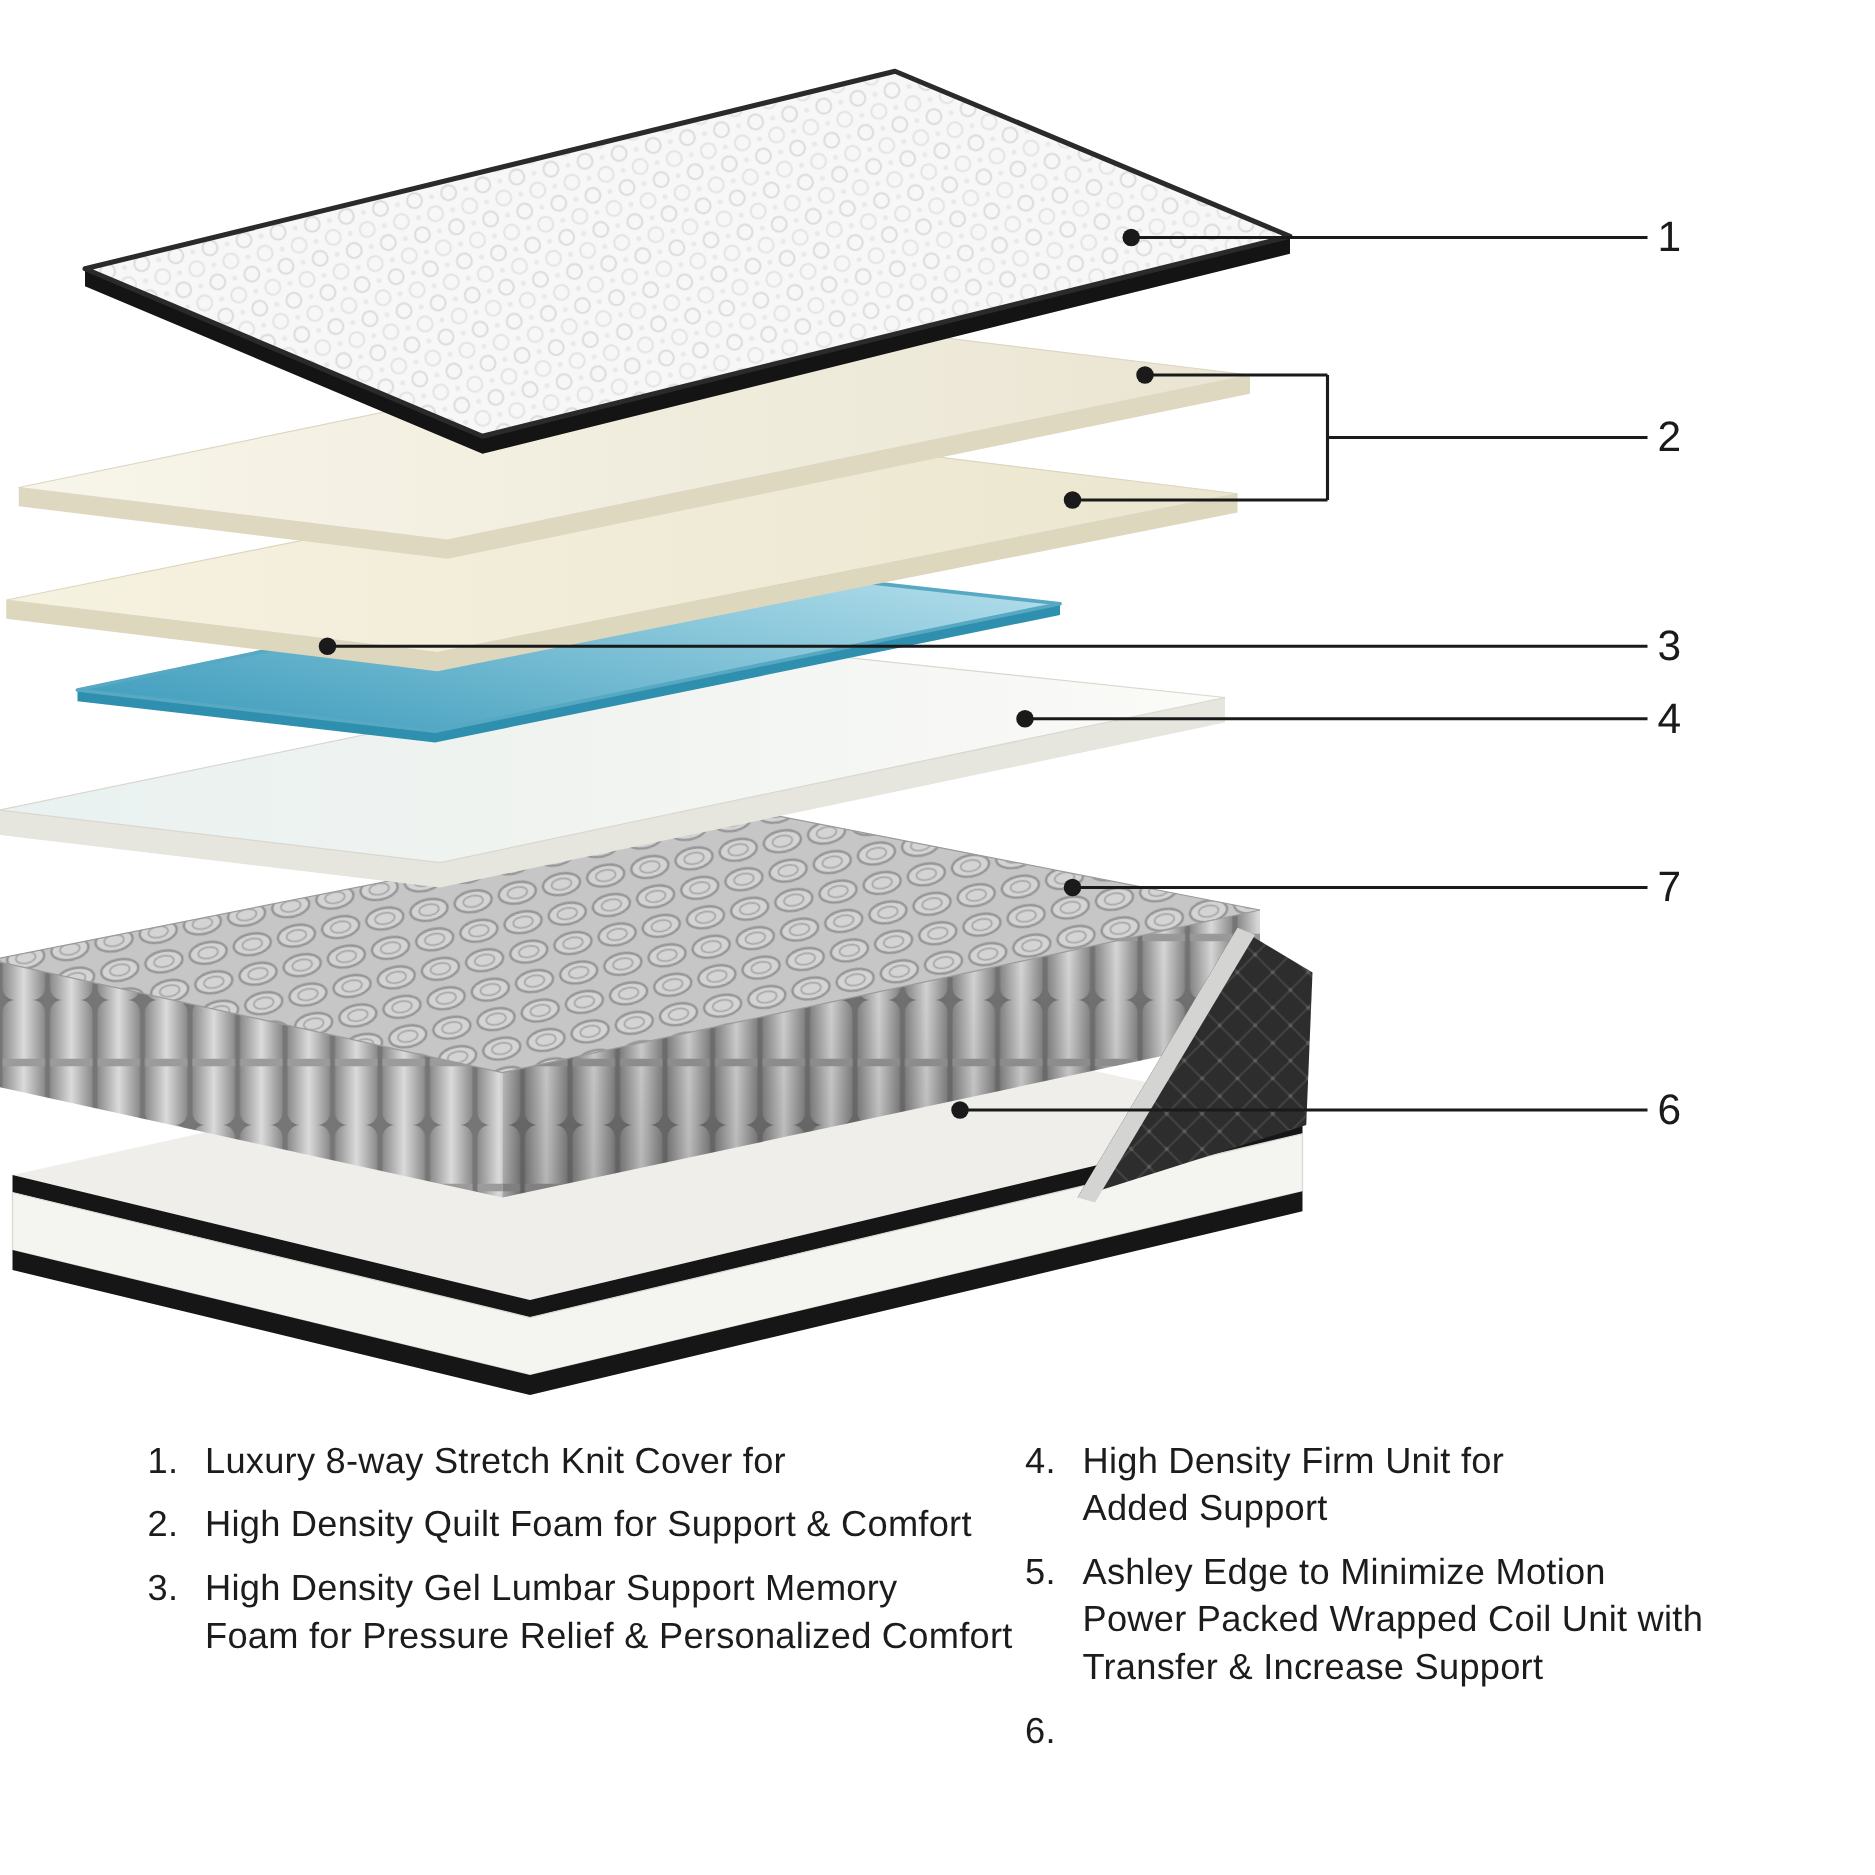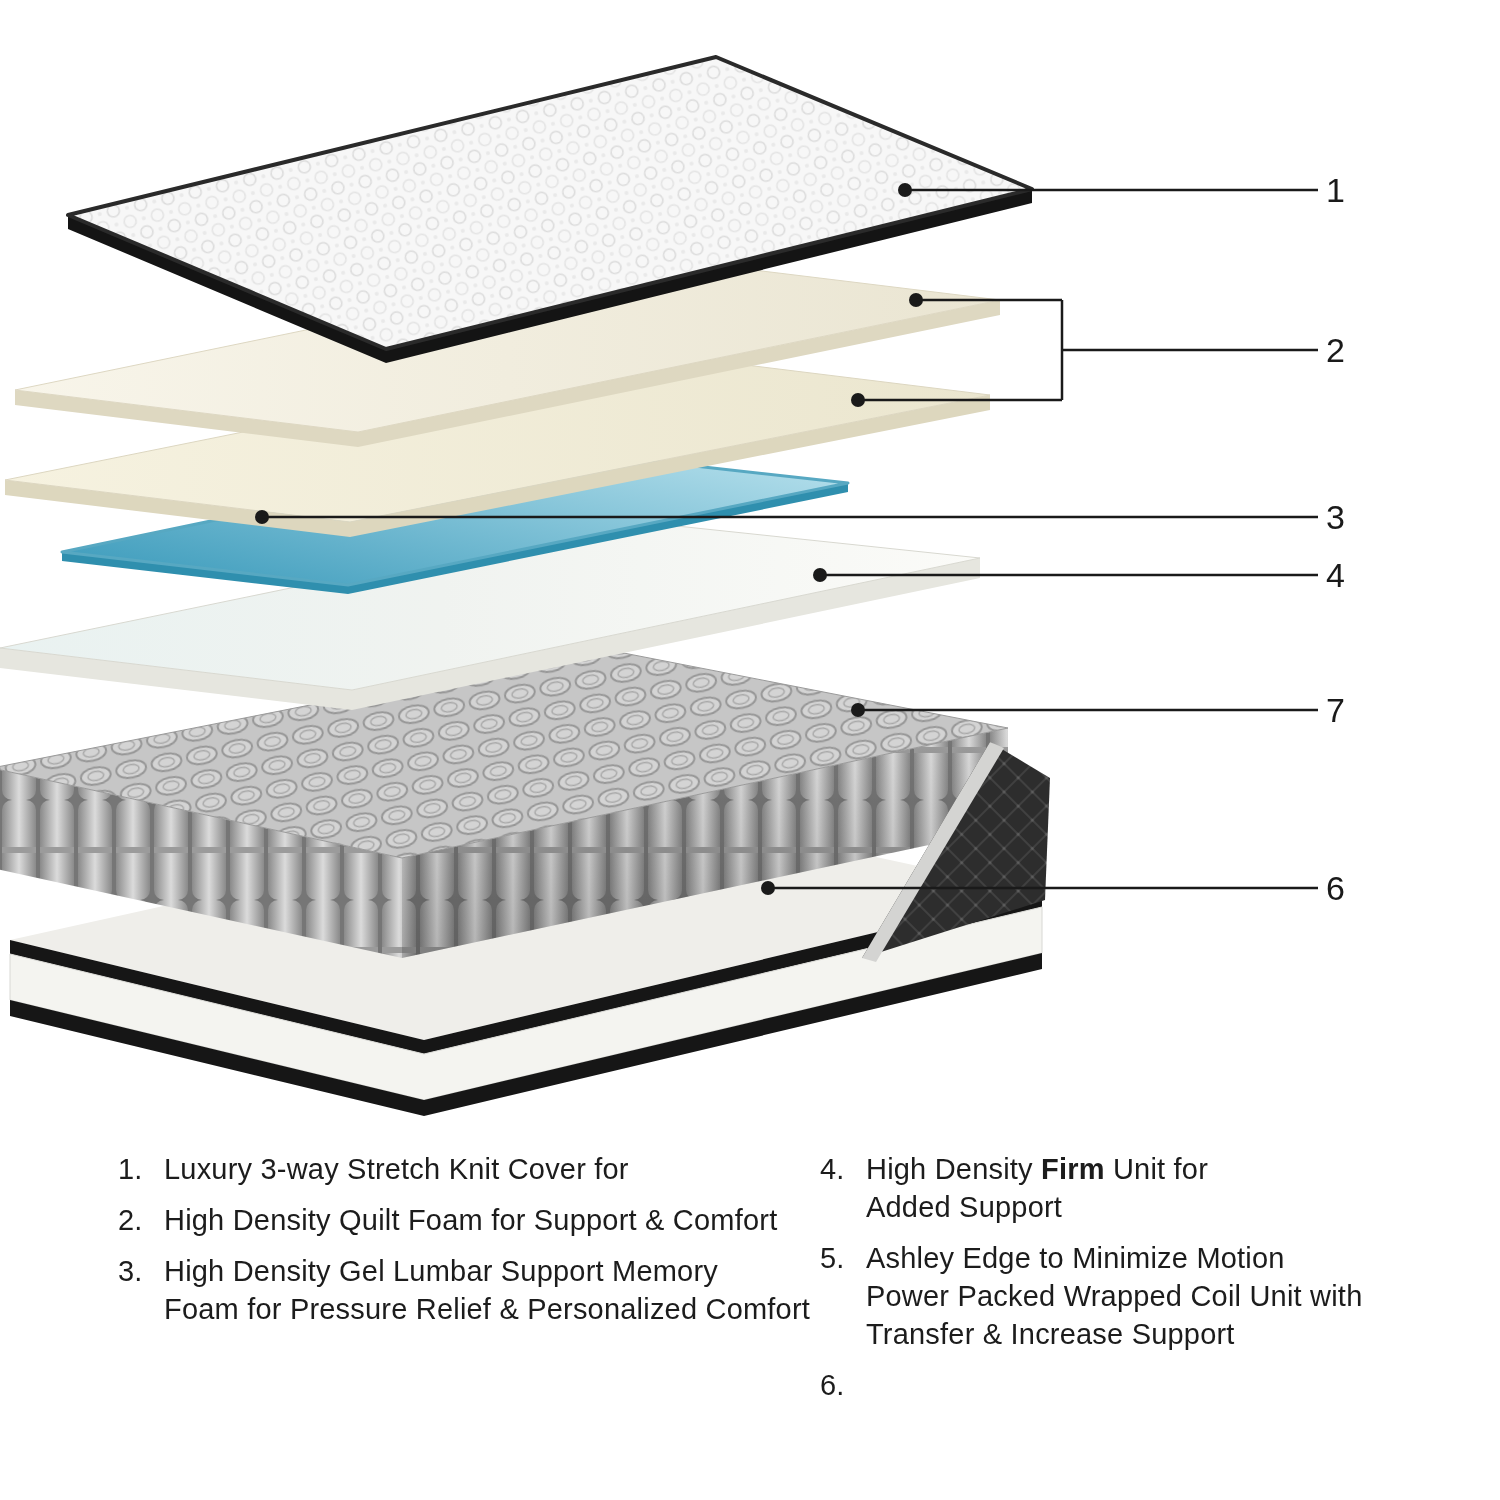--- a/index.html
+++ b/index.html
@@ -14,21 +14,21 @@
     font-size:34px; color:#1a1a1a; text-align:left;
   }
 
   .legend { position:absolute; top:1150px; left:0; width:1500px; display:flex; }
   .col { display:flex; flex-direction:column; gap:13px; }
   .col-left  { margin-left:118px; width:640px; }
   .col-right { margin-left:62px;  width:640px; }
   .li { display:flex; font-size:29px; line-height:38px; letter-spacing:0.2px; }
   .li .num { width:46px; flex:none; }
   .li .txt .line { white-space:nowrap; }
-  .li strong { font-weight:700; }
+  .li strong { font-weight:400; }
 </style>
 </head>
 <body>
 
 <div class="stage">
 
   <svg class="diagram" width="1500" height="1140" viewBox="0 0 1500 1140">
     <defs>
       <pattern id="quilt" width="28" height="28" patternUnits="userSpaceOnUse" patternTransform="rotate(-13)">
         <rect width="28" height="28" fill="#f7f7f7"></rect>
@@ -162,21 +162,21 @@
   <div class="callout-num" style="top:555px">4</div>
   <div class="callout-num" style="top:690px">7</div>
   <div class="callout-num" style="top:868px">6</div>
 
   <div class="legend">
     <div class="col col-left">
 
       <div class="li">
         <span class="num">1.</span>
         <div class="txt">
-          <div class="line">Luxury 3-way Stretch Knit Cover for</div>
+          <div class="line">Luxury 8-way Stretch Knit Cover for</div>
         </div>
       </div>
 
       <div class="li">
         <span class="num">2.</span>
         <div class="txt">
           <div class="line">High Density Quilt Foam for Support &amp; Comfort</div>
         </div>
       </div>
 

